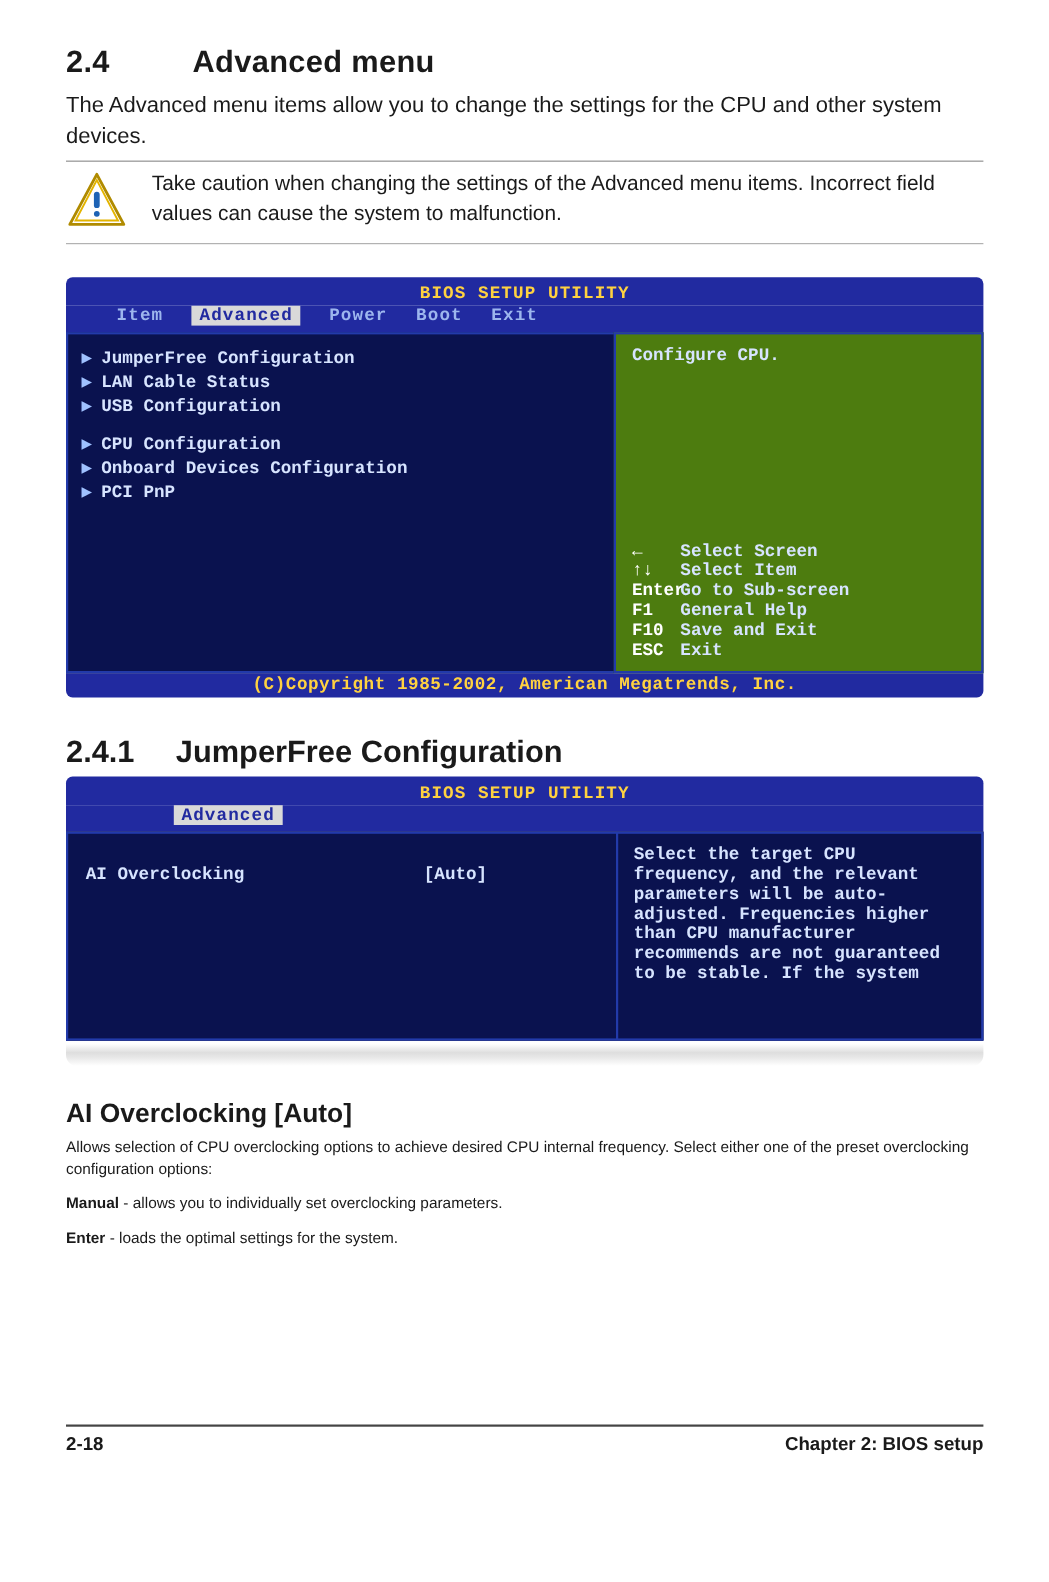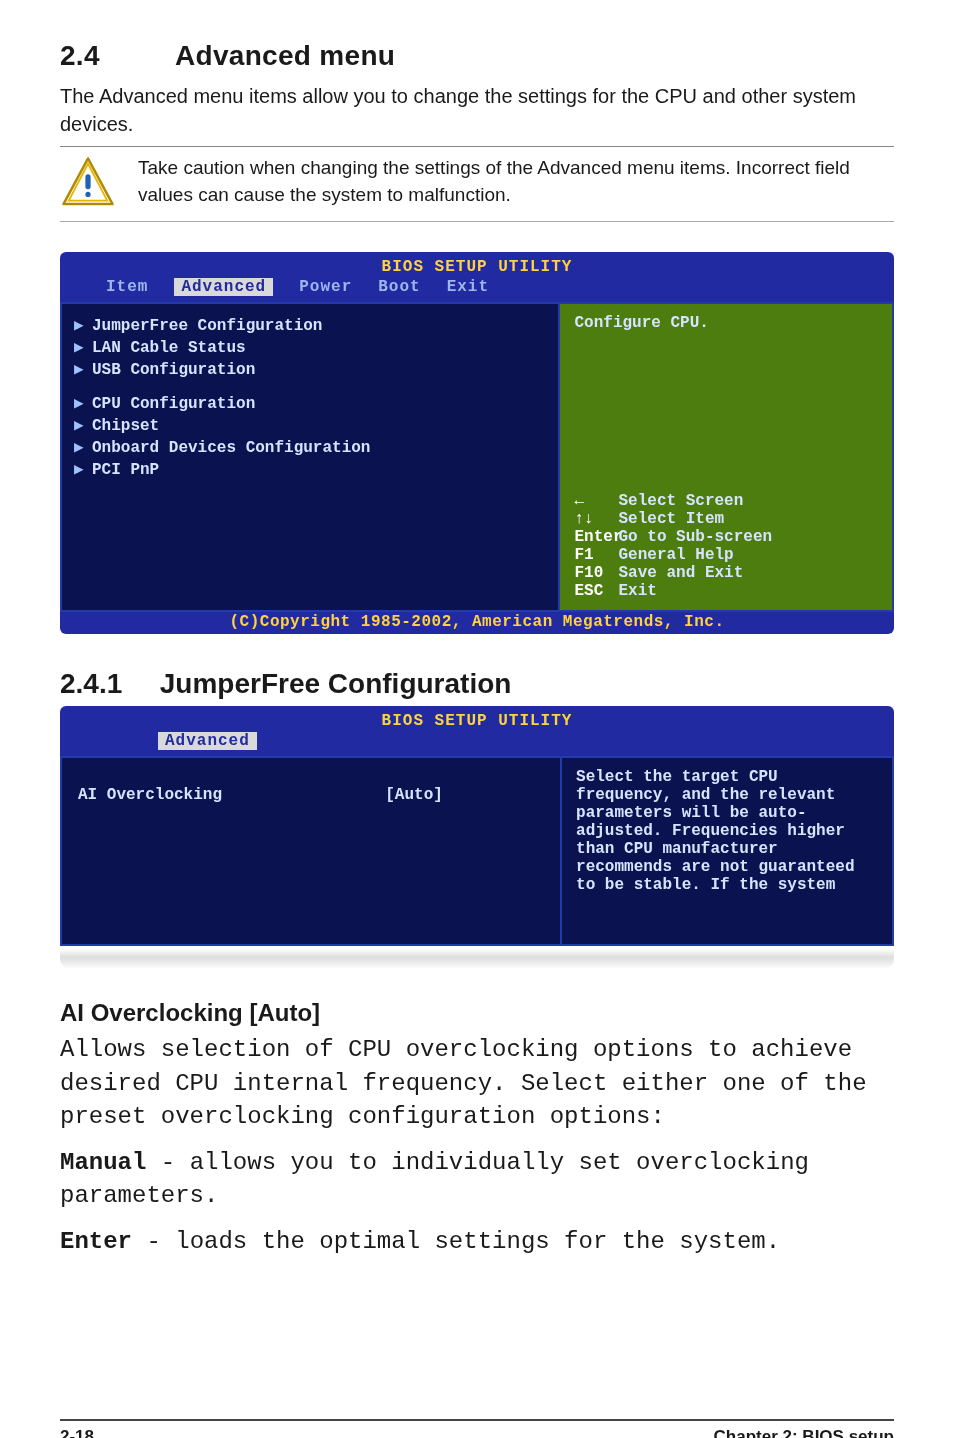--- a/index.html
+++ b/index.html
@@ -171,24 +171,23 @@
     margin: 34px 0 6px 0;
   }
   h2.section .num { display: inline-block; min-width: 92px; }
 
   h3.subhead {
     font-size: 24px;
     font-weight: 800;
     margin: 30px 0 6px 0;
   }
   p.body {
-    font-size: 24px;
+    font-size: 14px;
     line-height: 1.4;
     margin: 0 0 12px 0;
-    font-family: Liberation Mono, monospace;
   }
   p.body .bold { font-weight: 800; }
 
   .page-footer {
     margin-top: 160px;
     border-top: 2px solid #444;
     padding: 6px 0 40px 0;
     display: flex;
     justify-content: space-between;
     font-weight: 800;
@@ -231,21 +230,20 @@
     <span class="tab">Boot</span>
     <span class="tab">Exit</span>
   </div>
   <div class="bios-body">
     <div class="bios-left">
       <div class="bios-item"><span class="tri">▶</span><span>JumperFree Configuration</span></div>
       <div class="bios-item"><span class="tri">▶</span><span>LAN Cable Status</span></div>
       <div class="bios-item"><span class="tri">▶</span><span>USB Configuration</span></div>
       <div class="spacer12"></div>
       <div class="bios-item"><span class="tri">▶</span><span>CPU Configuration</span></div>
-      <div class="bios-item"><span class="tri">▶</span><span>Chipset</span></div>
       <div class="bios-item"><span class="tri">▶</span><span>Onboard Devices Configuration</span></div>
       <div class="bios-item"><span class="tri">▶</span><span>PCI PnP</span></div>
     </div>
     <div class="bios-right">
       <div>Configure CPU.</div>
       <div class="keyhelp">
         <div class="row"><span class="arrow-left">←</span><span>Select Screen</span></div>
         <div class="row"><span class="arrow-updown">↑↓</span><span>Select Item</span></div>
         <div class="row"><span class="arrow-left">Enter</span><span>Go to Sub-screen</span></div>
         <div class="row"><span class="arrow-left">F1</span><span>General Help</span></div>

